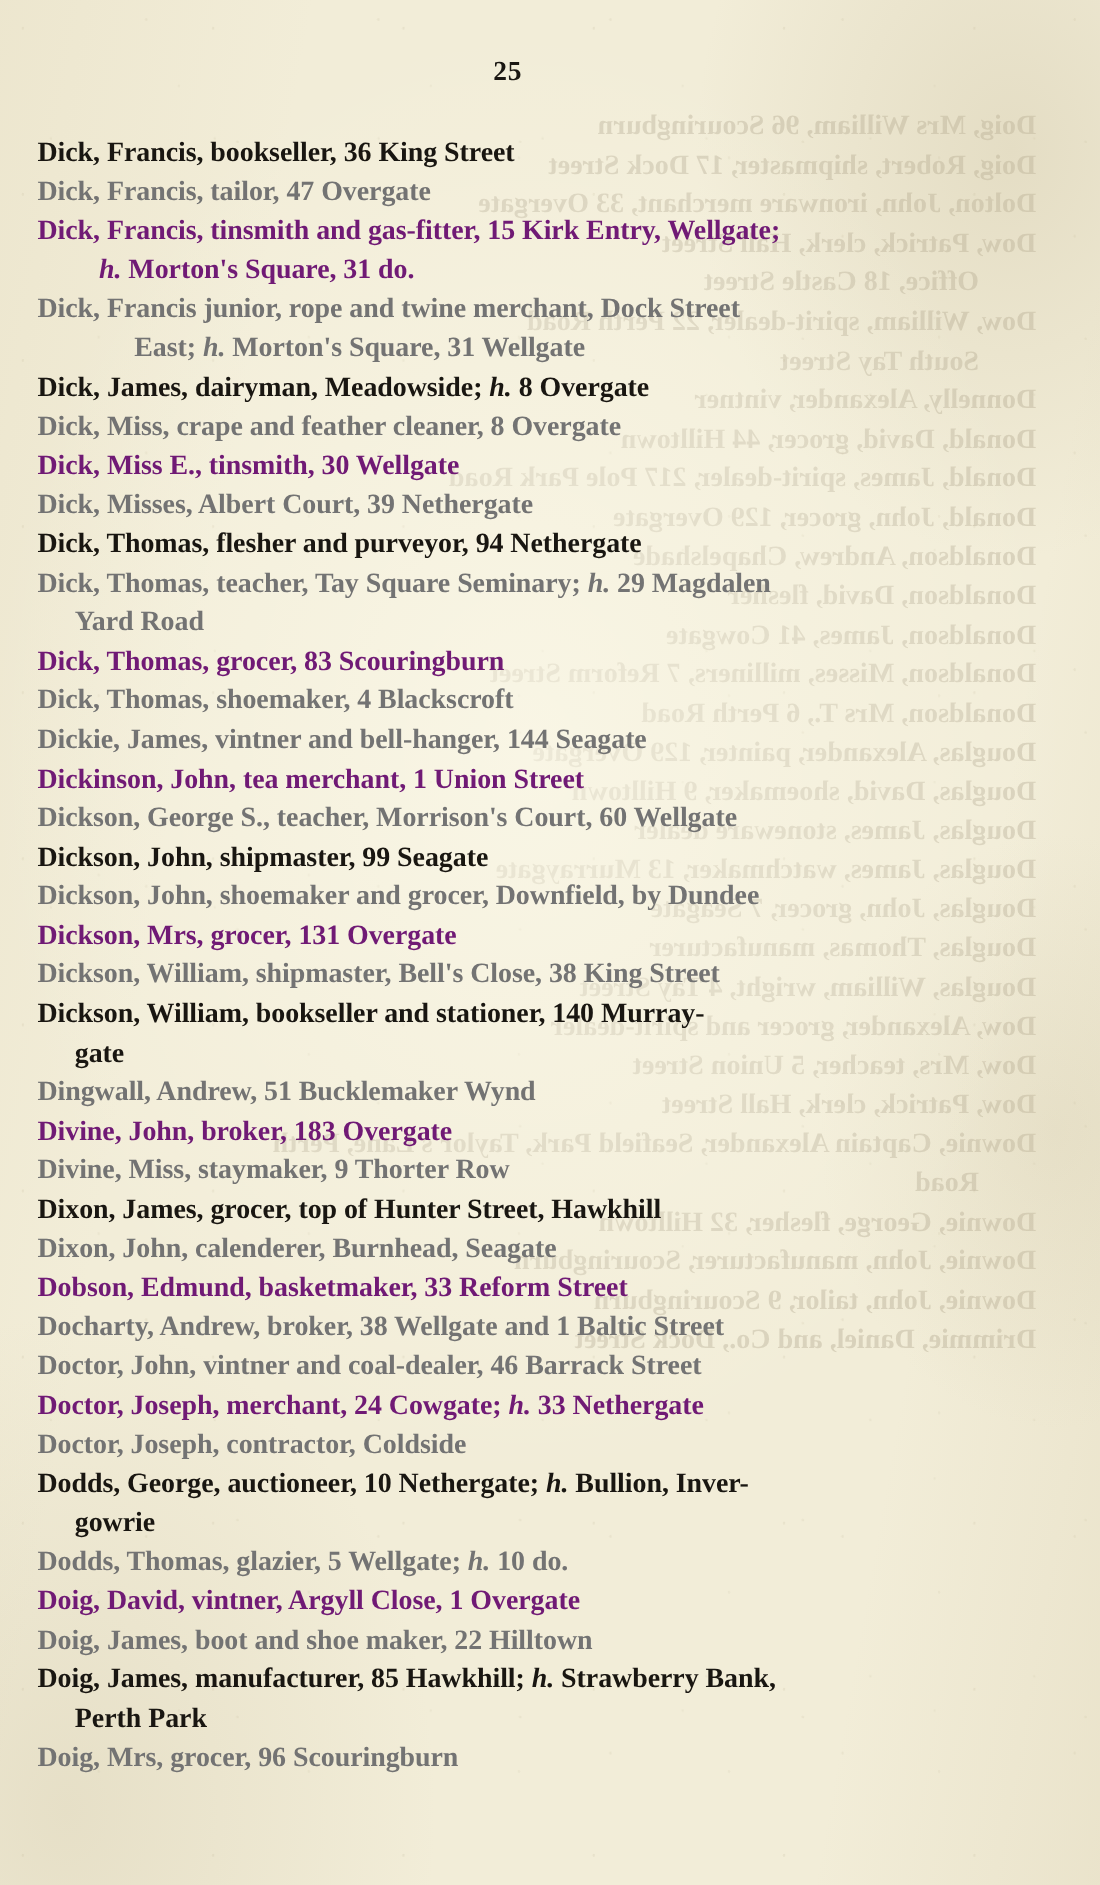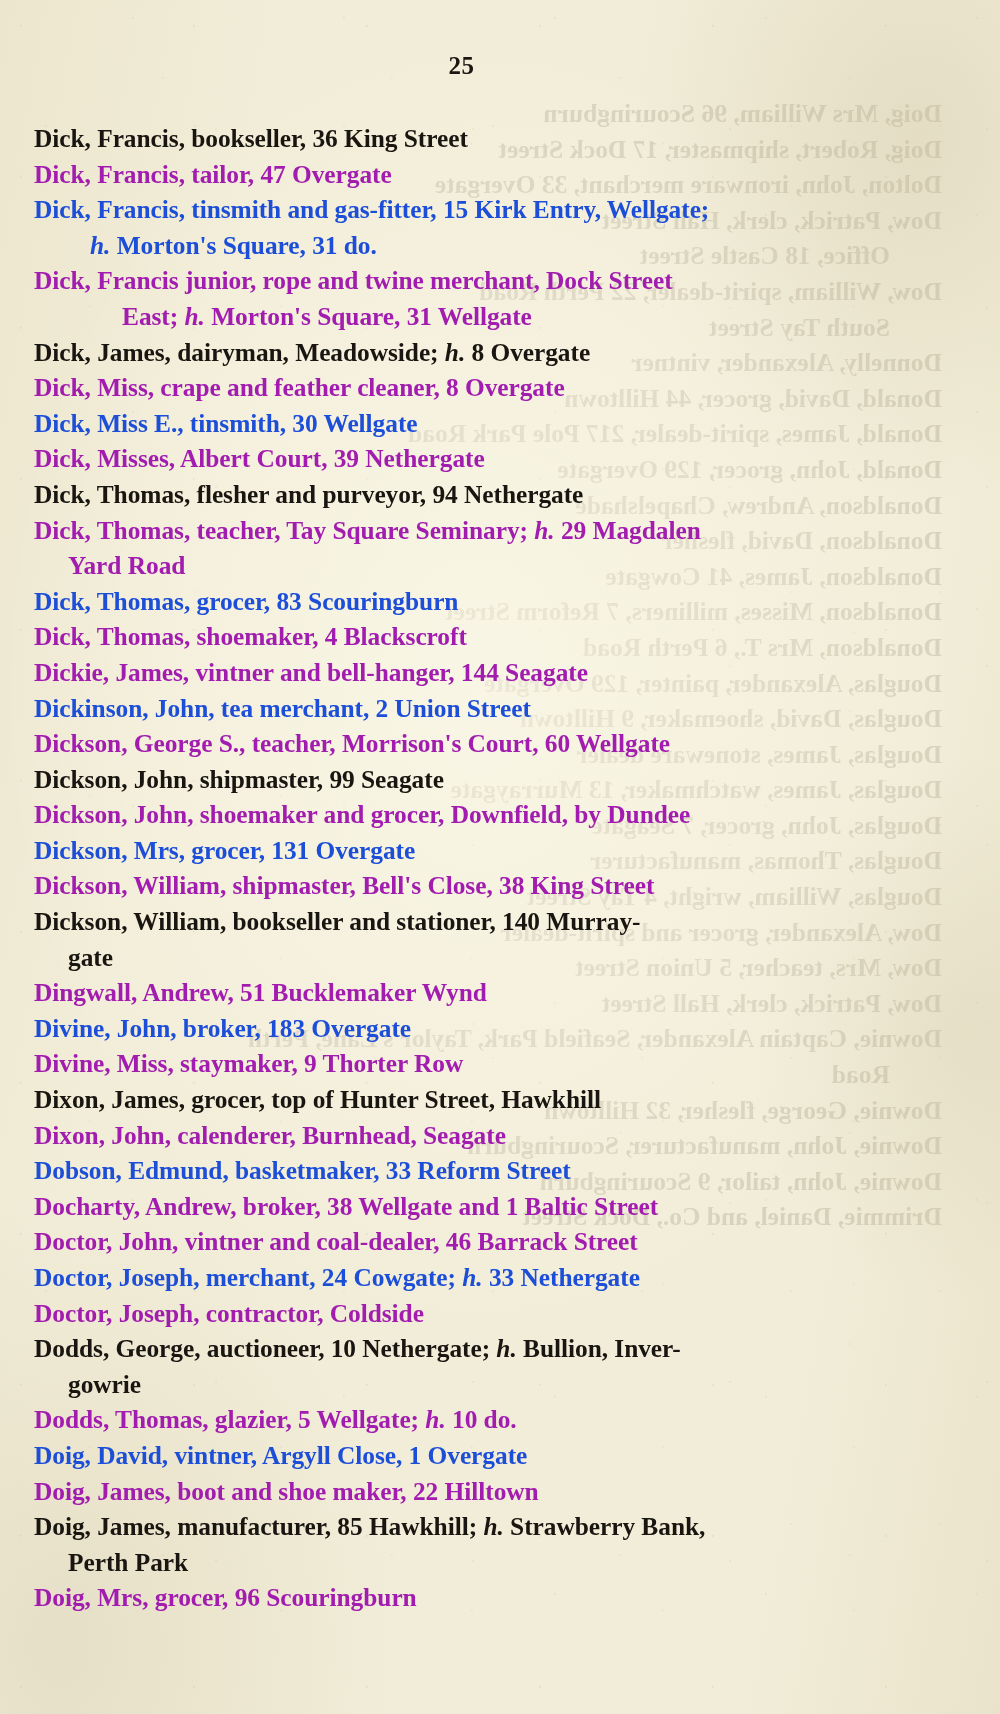--- a/index.html
+++ b/index.html
@@ -110,22 +110,22 @@
     padding-left: 56px;
     text-align: right;
   }
   .entry .runover.narrow { padding-left: 34px; }
   .entry .runover.wide   { padding-left: 88px; }
 
   .it { font-style: italic; }
 
   
   .ink-a { color: #191611; }
-  .ink-b { color: #a21caf; }
-  .ink-c { color: #1d4ed8; }
+  .ink-b { color: #737373; }
+  .ink-c { color: #701a75; }
 </style>
 </head>
 <body>
 
 <div class="paper-speckle"></div>
 
 <div class="bleed-through" id="bleed-through"><div>Doig, Mrs William, 96 Scouringburn</div><div>Doig, Robert, shipmaster, 17 Dock Street</div><div>Dolton, John, ironware merchant, 33 Overgate</div><div>Dow, Patrick, clerk, Hall Street</div><div class="ind">Office, 18 Castle Street</div><div>Dow, William, spirit-dealer, 22 Perth Road</div><div class="ind">South Tay Street</div><div>Donnelly, Alexander, vintner</div><div>Donald, David, grocer, 44 Hilltown</div><div>Donald, James, spirit-dealer, 217 Pole Park Road</div><div>Donald, John, grocer, 129 Overgate</div><div>Donaldson, Andrew, Chapelshade</div><div>Donaldson, David, flesher</div><div>Donaldson, James, 41 Cowgate</div><div>Donaldson, Misses, milliners, 7 Reform Street</div><div>Donaldson, Mrs T., 6 Perth Road</div><div>Douglas, Alexander, painter, 129 Overgate</div><div>Douglas, David, shoemaker, 9 Hilltown</div><div>Douglas, James, stoneware dealer</div><div>Douglas, James, watchmaker, 13 Murraygate</div><div>Douglas, John, grocer, 7 Seagate</div><div>Douglas, Thomas, manufacturer</div><div>Douglas, William, wright, 4 Tay Street</div><div>Dow, Alexander, grocer and spirit-dealer</div><div>Dow, Mrs, teacher, 5 Union Street</div><div>Dow, Patrick, clerk, Hall Street</div><div>Downie, Captain Alexander, Seafield Park, Taylor's Lane, Perth</div><div class="ind">Road</div><div>Downie, George, flesher, 32 Hilltown</div><div>Downie, John, manufacturer, Scouringburn</div><div>Downie, John, tailor, 9 Scouringburn</div><div>Drimmie, Daniel, and Co., Dock Street</div></div>
 
 <div class="paper-grain"></div>
 
@@ -138,21 +138,21 @@
     <p class="entry ink-b just"><span>Dick, Francis junior, rope and twine merchant, Dock Street</span><span class="runover wide">East; <span class="it">h.</span> Morton's Square, 31 Wellgate</span></p>
     <p class="entry ink-a"><span>Dick, James, dairyman, Meadowside; <span class="it">h.</span> 8 Overgate</span></p>
     <p class="entry ink-b"><span>Dick, Miss, crape and feather cleaner, 8 Overgate</span></p>
     <p class="entry ink-c"><span>Dick, Miss E., tinsmith, 30 Wellgate</span></p>
     <p class="entry ink-b"><span>Dick, Misses, Albert Court, 39 Nethergate</span></p>
     <p class="entry ink-a"><span>Dick, Thomas, flesher and purveyor, 94 Nethergate</span></p>
     <p class="entry ink-b just"><span>Dick, Thomas, teacher, Tay Square Seminary; <span class="it">h.</span> 29 Magdalen</span><span class="runover narrow">Yard Road</span></p>
     <p class="entry ink-c"><span>Dick, Thomas, grocer, 83 Scouringburn</span></p>
     <p class="entry ink-b"><span>Dick, Thomas, shoemaker, 4 Blackscroft</span></p>
     <p class="entry ink-b"><span>Dickie, James, vintner and bell-hanger, 144 Seagate</span></p>
-    <p class="entry ink-c"><span>Dickinson, John, tea merchant, 2 Union Street</span></p>
+    <p class="entry ink-c"><span>Dickinson, John, tea merchant, 1 Union Street</span></p>
     <p class="entry ink-b"><span>Dickson, George S., teacher, Morrison's Court, 60 Wellgate</span></p>
     <p class="entry ink-a"><span>Dickson, John, shipmaster, 99 Seagate</span></p>
     <p class="entry ink-b"><span>Dickson, John, shoemaker and grocer, Downfield, by Dundee</span></p>
     <p class="entry ink-c"><span>Dickson, Mrs, grocer, 131 Overgate</span></p>
     <p class="entry ink-b"><span>Dickson, William, shipmaster, Bell's Close, 38 King Street</span></p>
     <p class="entry ink-a just"><span>Dickson, William, bookseller and stationer, 140 Murray-</span><span class="runover narrow">gate</span></p>
     <p class="entry ink-b"><span>Dingwall, Andrew, 51 Bucklemaker Wynd</span></p>
     <p class="entry ink-c"><span>Divine, John, broker, 183 Overgate</span></p>
     <p class="entry ink-b"><span>Divine, Miss, staymaker, 9 Thorter Row</span></p>
     <p class="entry ink-a"><span>Dixon, James, grocer, top of Hunter Street, Hawkhill</span></p>

